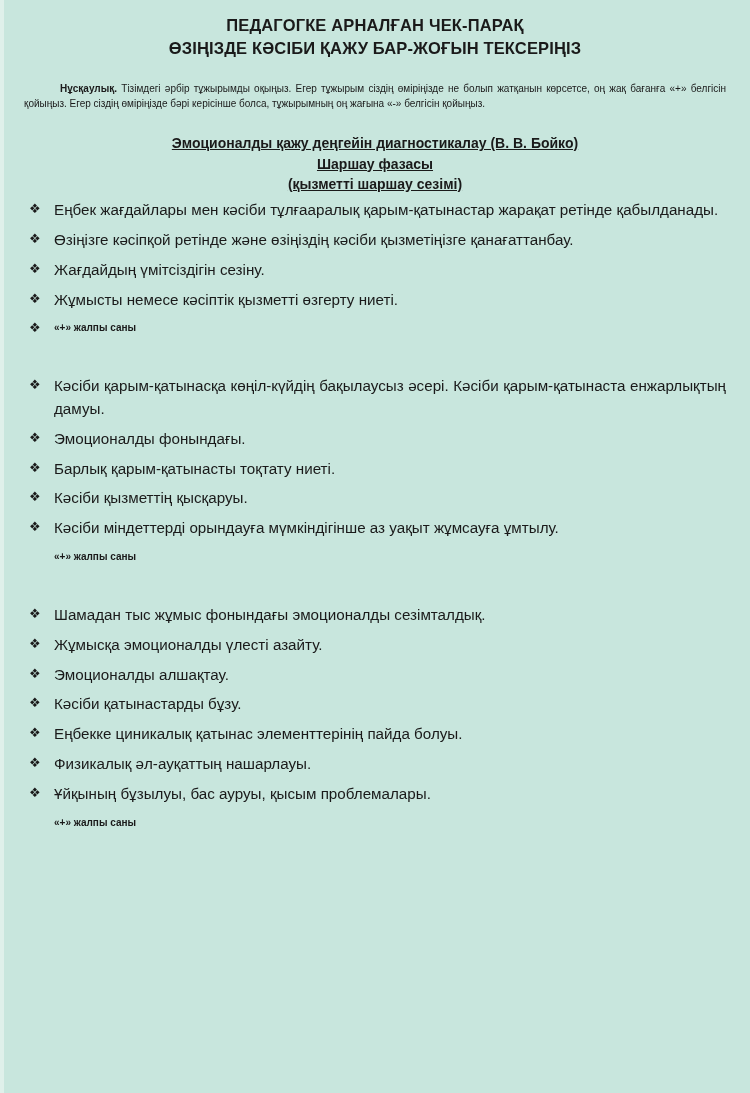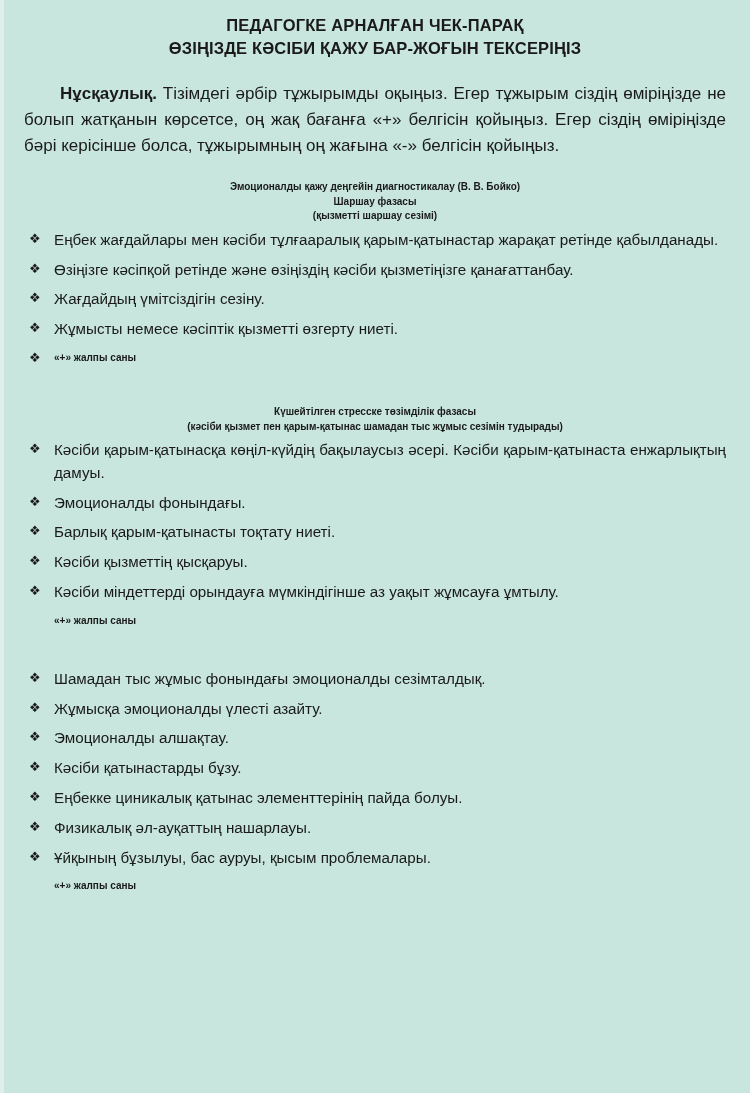--- a/index.html
+++ b/index.html
@@ -43,44 +43,45 @@
     letter-spacing: 0.15px;
     margin: 0;
   }
   .doc-title .title-line {
     display: block;
   }
 
   
   .instruction {
     margin: 20px 0 0 0;
-    font-size: 17px;
+    font-size: 10px;
     line-height: 1.52;
     text-align: justify;
     text-indent: 36px;
     text-justify: inter-word;
     hyphens: none;
   }
   .instruction .lead {
     font-weight: bold;
   }
 
   
   .section {
     margin-top: 22px;
   }
   .section.second { margin-top: 40px; }
   .section.third  { margin-top: 40px; }
 
   .section-heading {
     text-align: center;
     font-weight: bold;
-    font-size: 10px;
+    font-size: 14px;
     line-height: 1.45;
     margin: 0;
+    text-decoration: underline;
   }
   .section-heading .h-line {
     display: block;
   }
 
   
   .check-list {
     list-style: none;
     margin: 4px 0 0 0;
     padding: 0;
@@ -156,24 +157,20 @@
       </li>
       <li class="one-line">
         <span class="bullet-icon">❖</span>
       </li>
     </ul>
 
     <div class="total-line">«+» жалпы саны</div>
   </div>
 
   <div class="section second">
-    <div class="section-heading">
-      <span class="h-line">Күшейтілген стресске төзімділік фазасы</span>
-      <span class="h-line">(кәсіби қызмет пен қарым-қатынас шамадан тыс жұмыс сезімін тудырады)</span>
-    </div>
 
     <ul class="check-list">
       <li>
         <span class="bullet-icon">❖</span>
         <span>Кәсіби қарым-қатынасқа көңіл-күйдің бақылаусыз әсері. Кәсіби қарым-қатынаста енжарлықтың дамуы.</span>
       </li>
       <li class="one-line">
         <span class="bullet-icon">❖</span>
         <span>Эмоционалды фонындағы.</span>
       </li>

